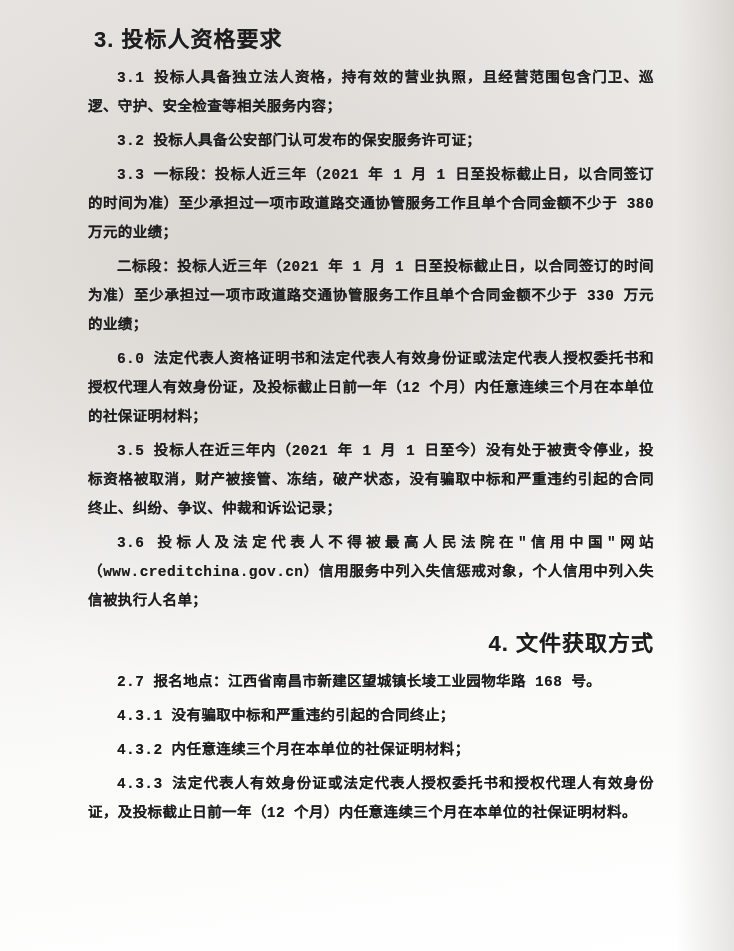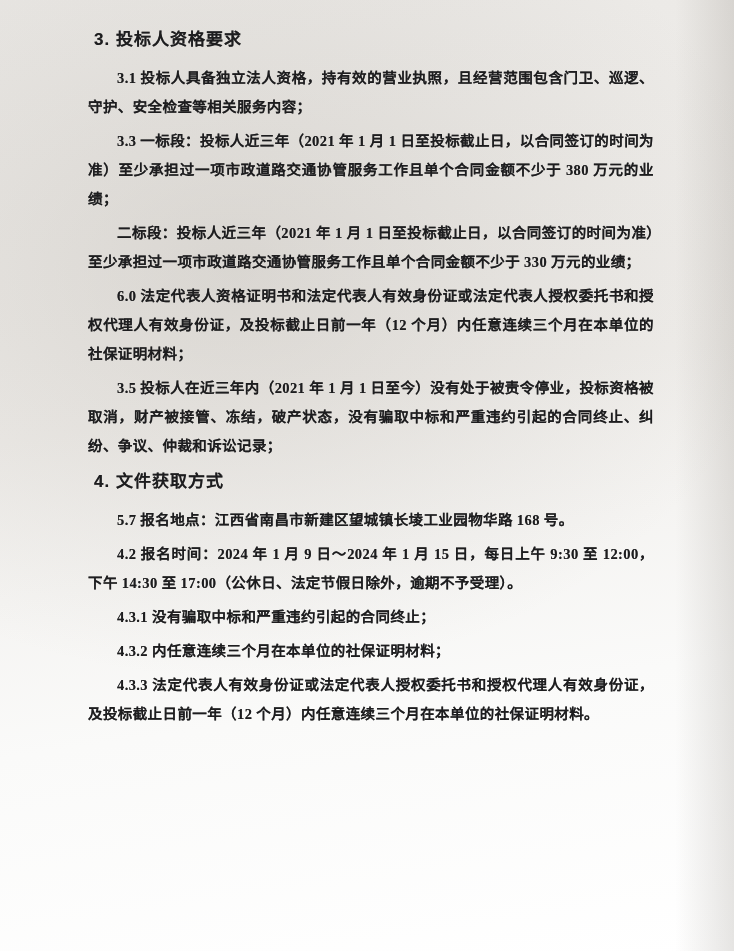--- a/index.html
+++ b/index.html
@@ -24,62 +24,64 @@
       linear-gradient(172deg, var(--paper-shade, #ebe9e6) 0%, #f0eeeb 42%, #fafaf9 72%, var(--paper-color, #ffffff) 100%);
   }
   .content {
     position: absolute;
     left: 88px;
     top: 30px;
     width: 566px;
   }
   h2.heading {
     font-family: "Liberation Sans", "DejaVu Sans", sans-serif;
-    font-size: 17px;
+    font-size: 22px;
     font-weight: 700;
     line-height: 20px;
     color: var(--text-color, #1d1d1f);
     letter-spacing: 1px;
     margin: 0 0 14px 6px;
     text-shadow: 0 0 0.6px rgba(20,20,20,0.55);
   }
   .doc-section + .doc-section h2.heading {
-    margin-top: 11px;
+    margin-top: 18px;
+    text-align: right;
   }
   p.clause {
-    font-family: Liberation Serif, serif;
+    font-family: Liberation Mono, monospace;
     font-size: 14.5px;
     font-weight: 600;
     line-height: 29px;
     letter-spacing: 0.4px;
     color: var(--text-color, #1d1d1f);
     text-align: justify;
     text-indent: 2em;
     margin: 0 0 5px 0;
     text-shadow: 0 0 0.5px rgba(25,25,25,0.6);
   }
 </style>
 </head>
 <body>
 
 <div class="scan">
   <main class="content">
 
     <section class="doc-section">
       <h2 class="heading">3. 投标人资格要求</h2>
       <p class="clause">3.1 投标人具备独立法人资格，持有效的营业执照，且经营范围包含门卫、巡逻、守护、安全检查等相关服务内容；</p>
+      <p class="clause">3.2 投标人具备公安部门认可发布的保安服务许可证；</p>
       <p class="clause">3.3 一标段：投标人近三年（2021 年 1 月 1 日至投标截止日，以合同签订的时间为准）至少承担过一项市政道路交通协管服务工作且单个合同金额不少于 380 万元的业绩；</p>
       <p class="clause">二标段：投标人近三年（2021 年 1 月 1 日至投标截止日，以合同签订的时间为准）至少承担过一项市政道路交通协管服务工作且单个合同金额不少于 330 万元的业绩；</p>
       <p class="clause">6.0 法定代表人资格证明书和法定代表人有效身份证或法定代表人授权委托书和授权代理人有效身份证，及投标截止日前一年（12 个月）内任意连续三个月在本单位的社保证明材料；</p>
       <p class="clause">3.5 投标人在近三年内（2021 年 1 月 1 日至今）没有处于被责令停业，投标资格被取消，财产被接管、冻结，破产状态，没有骗取中标和严重违约引起的合同终止、纠纷、争议、仲裁和诉讼记录；</p>
+      <p class="clause">3.6 投标人及法定代表人不得被最高人民法院在"信用中国"网站（www.creditchina.gov.cn）信用服务中列入失信惩戒对象，个人信用中列入失信被执行人名单；</p>
     </section>
 
     <section class="doc-section">
       <h2 class="heading">4. 文件获取方式</h2>
-      <p class="clause">5.7 报名地点：江西省南昌市新建区望城镇长堎工业园物华路 168 号。</p>
-      <p class="clause">4.2 报名时间：2024 年 1 月 9 日～2024 年 1 月 15 日，每日上午 9:30 至 12:00，下午 14:30 至 17:00（公休日、法定节假日除外，逾期不予受理）。</p>
+      <p class="clause">2.7 报名地点：江西省南昌市新建区望城镇长堎工业园物华路 168 号。</p>
       <p class="clause">4.3.1 没有骗取中标和严重违约引起的合同终止；</p>
       <p class="clause">4.3.2 内任意连续三个月在本单位的社保证明材料；</p>
       <p class="clause">4.3.3 法定代表人有效身份证或法定代表人授权委托书和授权代理人有效身份证，及投标截止日前一年（12 个月）内任意连续三个月在本单位的社保证明材料。</p>
     </section>
 
   </main>
 </div>
 
 </body></html>

